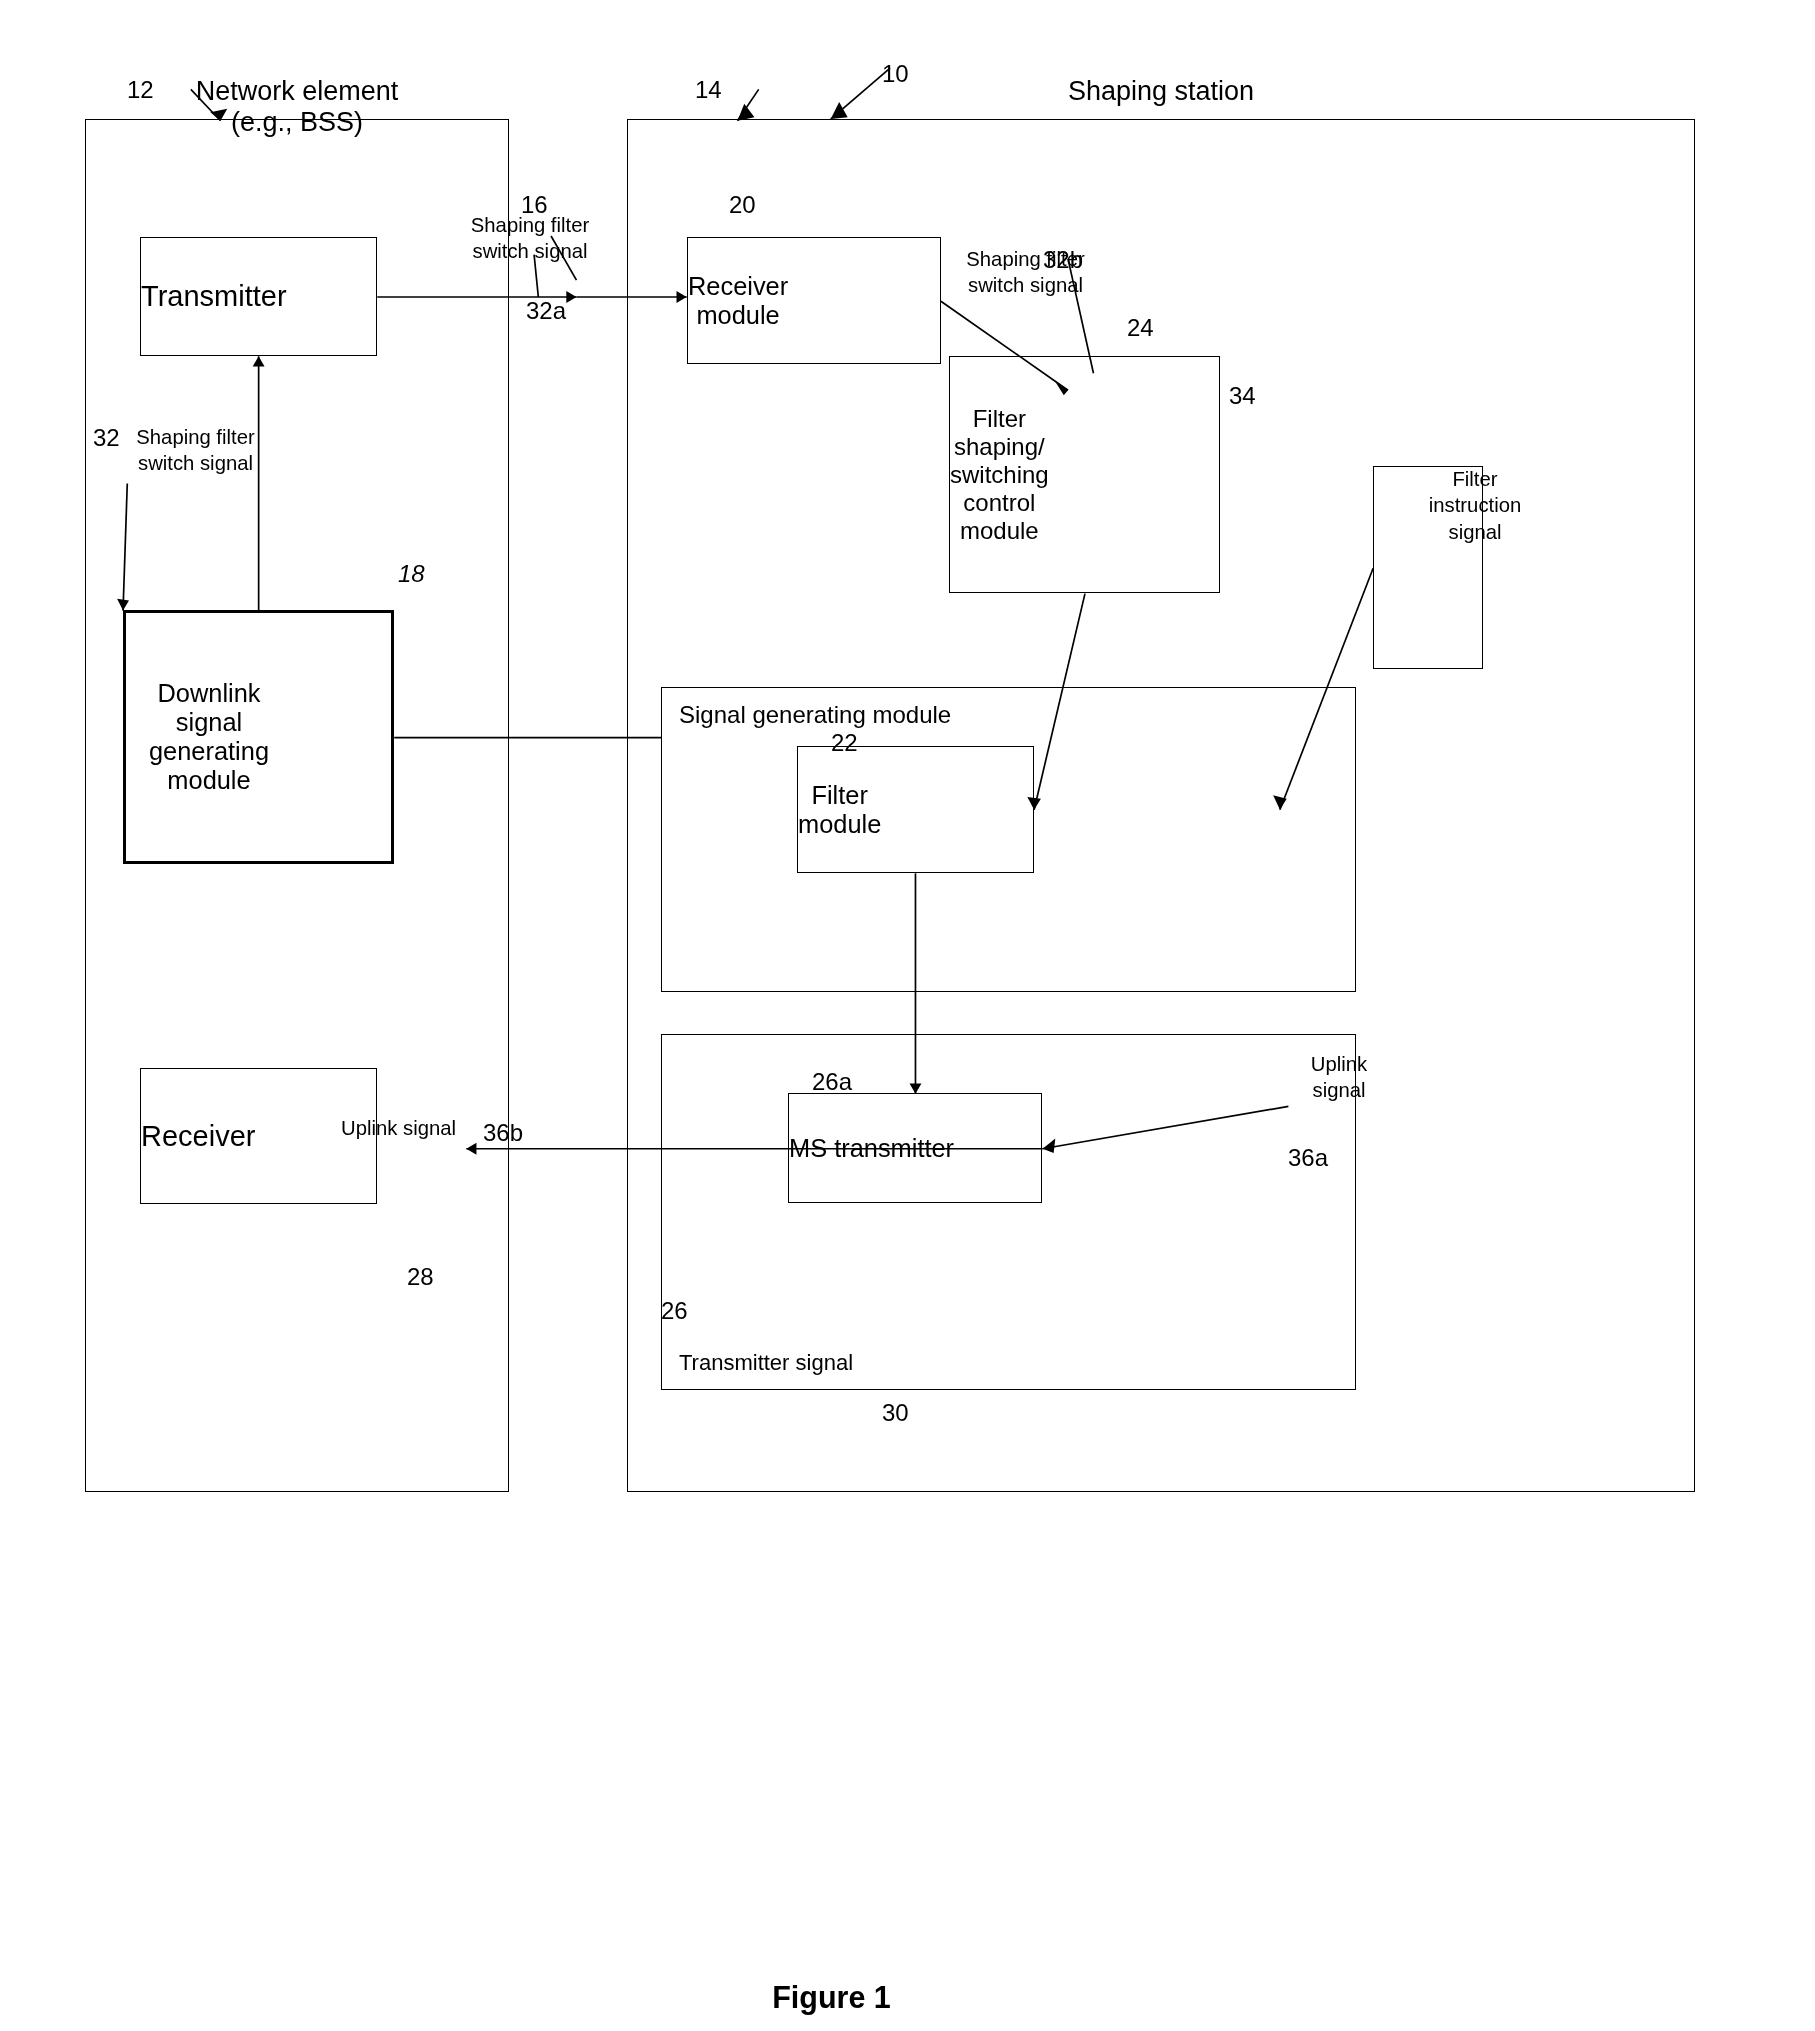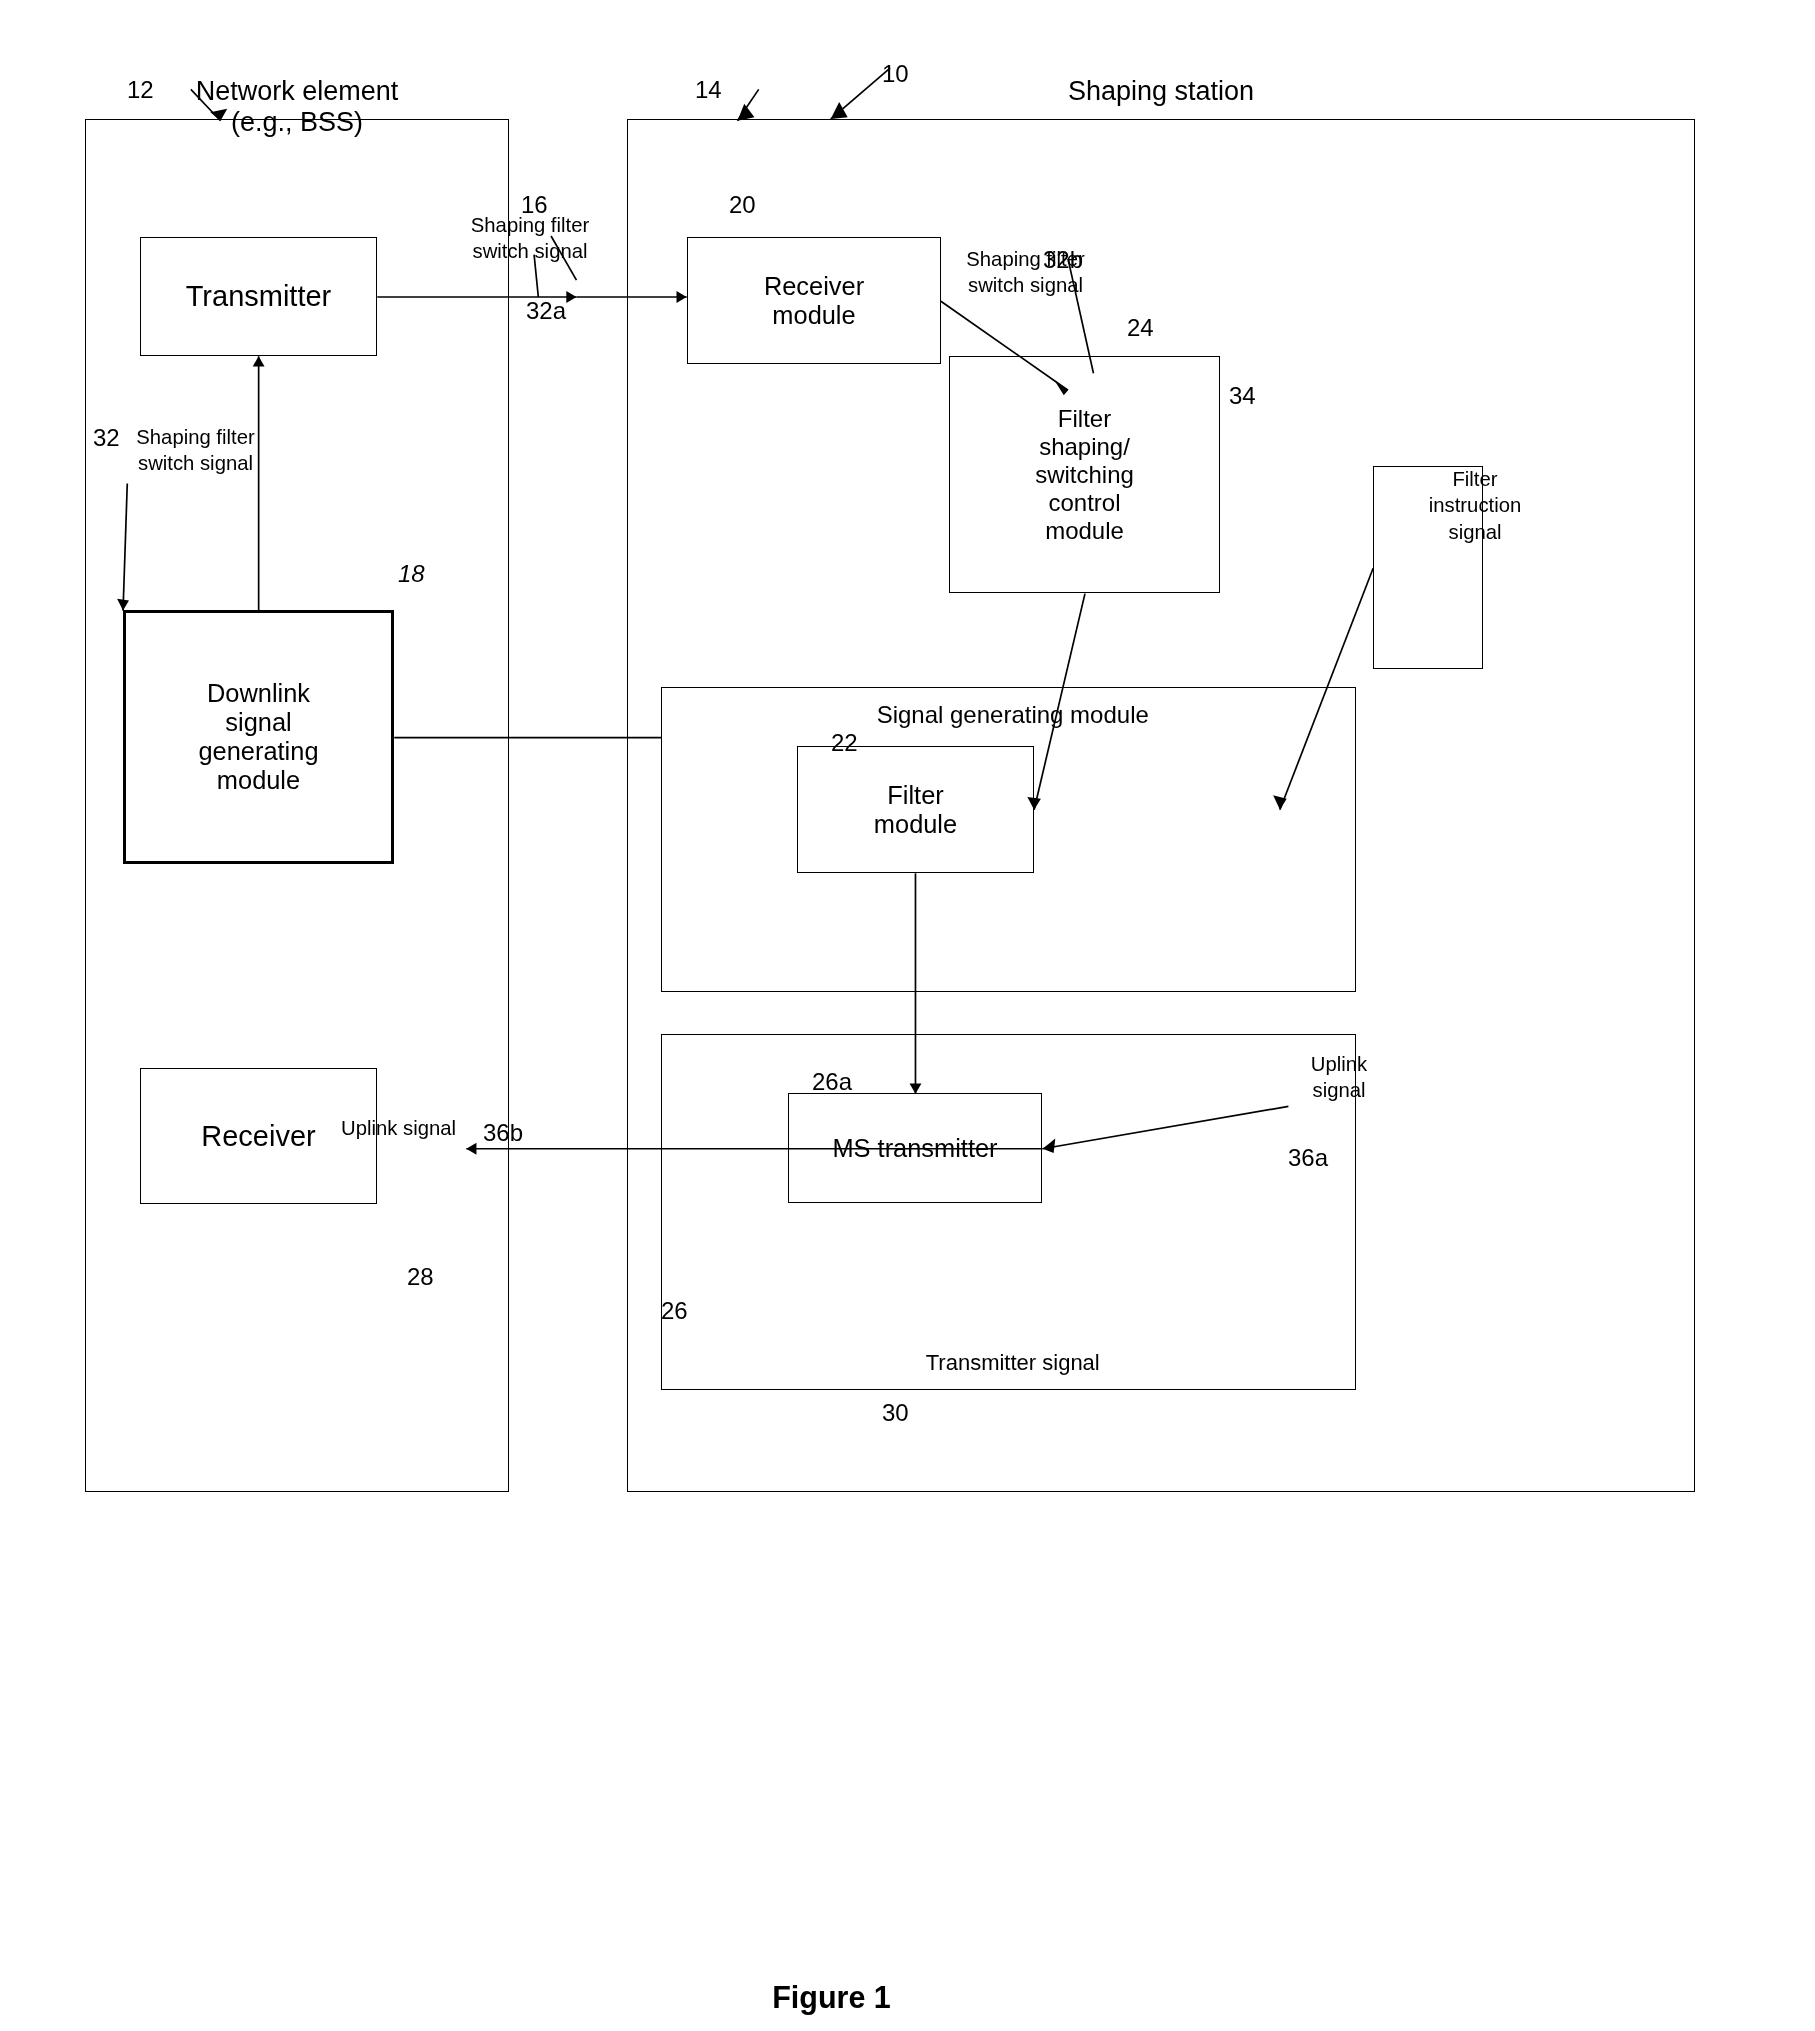--- a/index.html
+++ b/index.html
@@ -51,26 +51,27 @@
       left: 576px;
       width: 1068px;
     }
     
     .module-box {
       position: absolute;
       border: 1.7px solid #000;
       background: #fff;
       display: flex;
       align-items: center;
-      justify-content: center;
+      justify-content: flex-start;
       text-align: center;
       font-size: 25.4px;
     }
     .module-box.thick {
       border-width: 3.4px;
+      padding-left: 23px;
     }
     
     .ref-num {
       position: absolute;
       font-size: 24px;
     }
     
     .signal-label {
       position: absolute;
       font-size: 20.3px;

